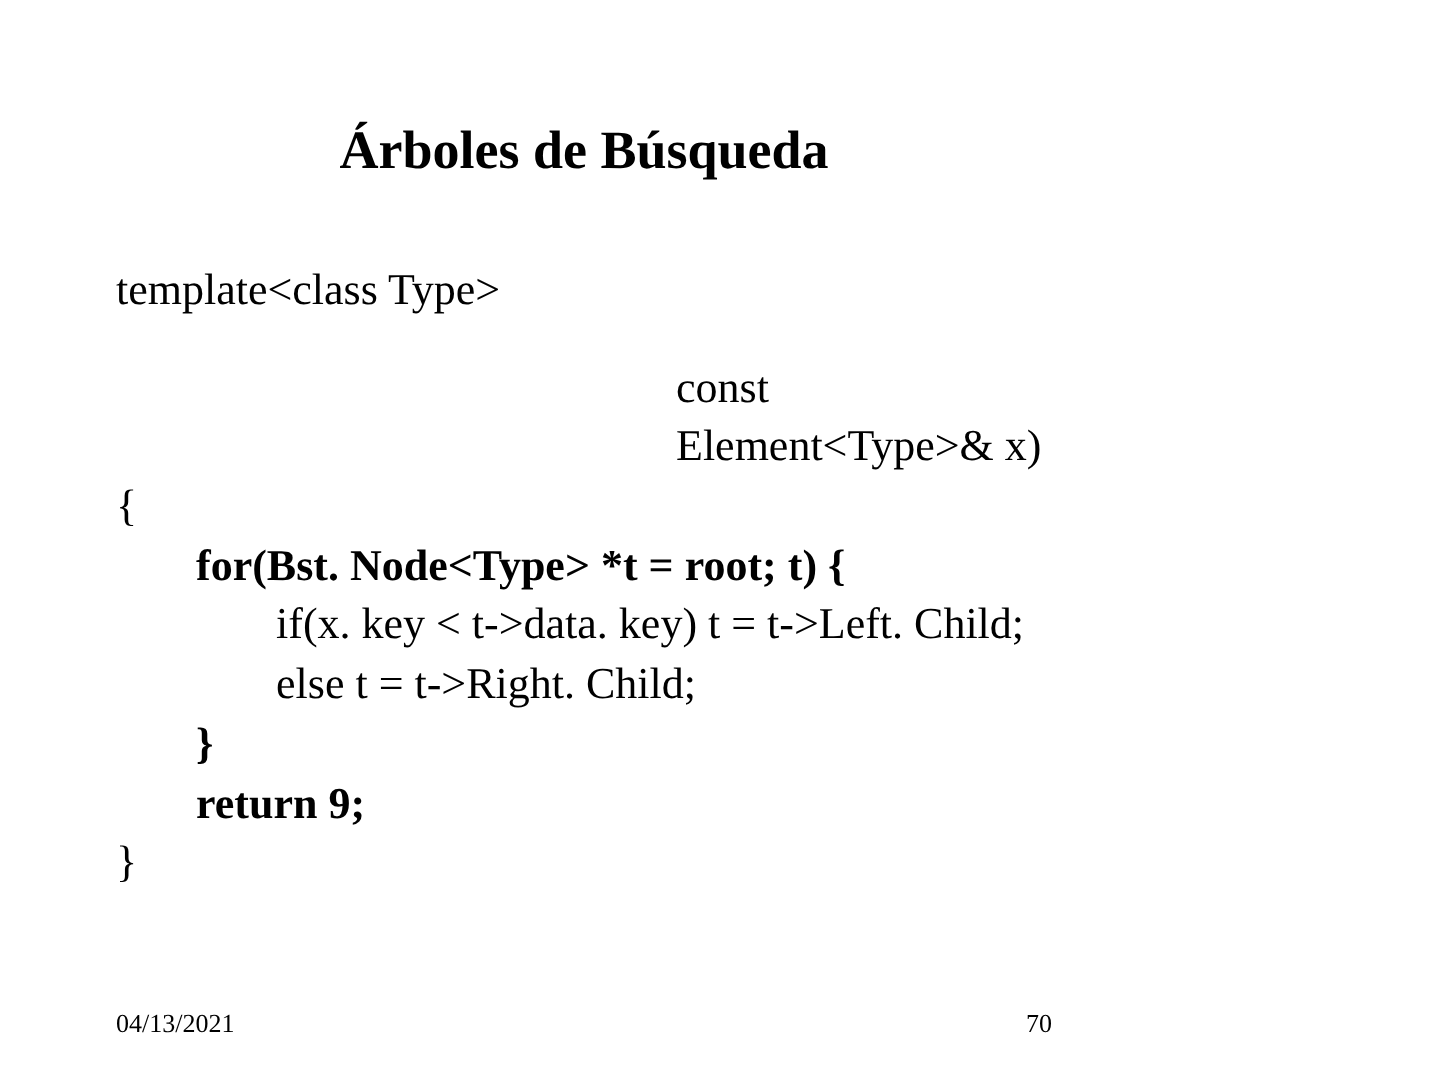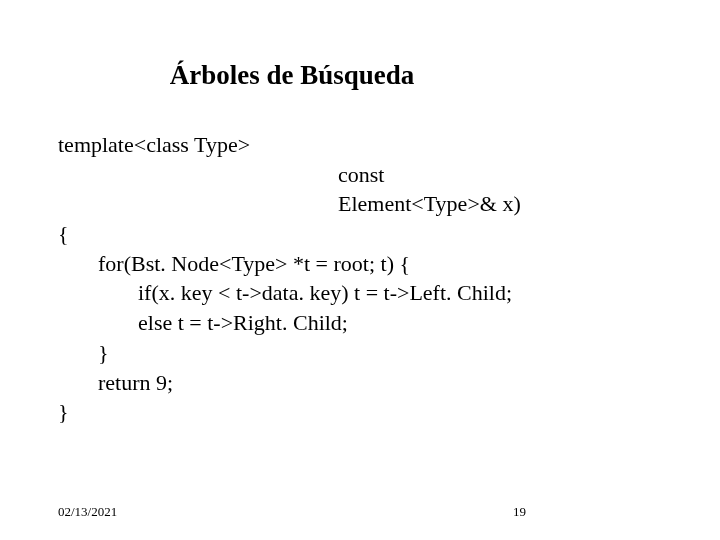--- a/index.html
+++ b/index.html
@@ -29,23 +29,23 @@
     font-weight: bold;
   }
   .body {
     position: absolute;
     top: 130px;
     left: 58px;
     right: 58px;
     font-size: 22px;
     line-height: 1.35;
   }
-  .indent1 { padding-left: 40px; }
+  .indent1 { padding-left: 40px; font-weight: bold; }
   .indent2 { padding-left: 80px; }
-  .param  { padding-left: 280px; }
+  .param  { padding-left: 280px; margin-top: 19px; }
   .footer-left {
     position: absolute;
     left: 58px;
     bottom: 20px;
     font-size: 13px;
   }
   .footer-right {
     position: absolute;
     right: 58px;
     bottom: 20px;
@@ -64,16 +64,16 @@
     <div class="param">const Element&lt;Type&gt;&amp; x)</div>
     <div>{</div>
     <div class="indent1">for(Bst. Node&lt;Type&gt; *t = root; t) {</div>
     <div class="indent2">if(x. key &lt; t-&gt;data. key) t = t-&gt;Left. Child;</div>
     <div class="indent2">else t = t-&gt;Right. Child;</div>
     <div class="indent1">}</div>
     <div class="indent1">return 9;</div>
     <div>}</div>
   </div>
 
-  <div class="footer-left">02/13/2021</div>
-  <div class="footer-right">19</div>
+  <div class="footer-left">04/13/2021</div>
+  <div class="footer-right">70</div>
 
 </div>
 
 </body></html>

